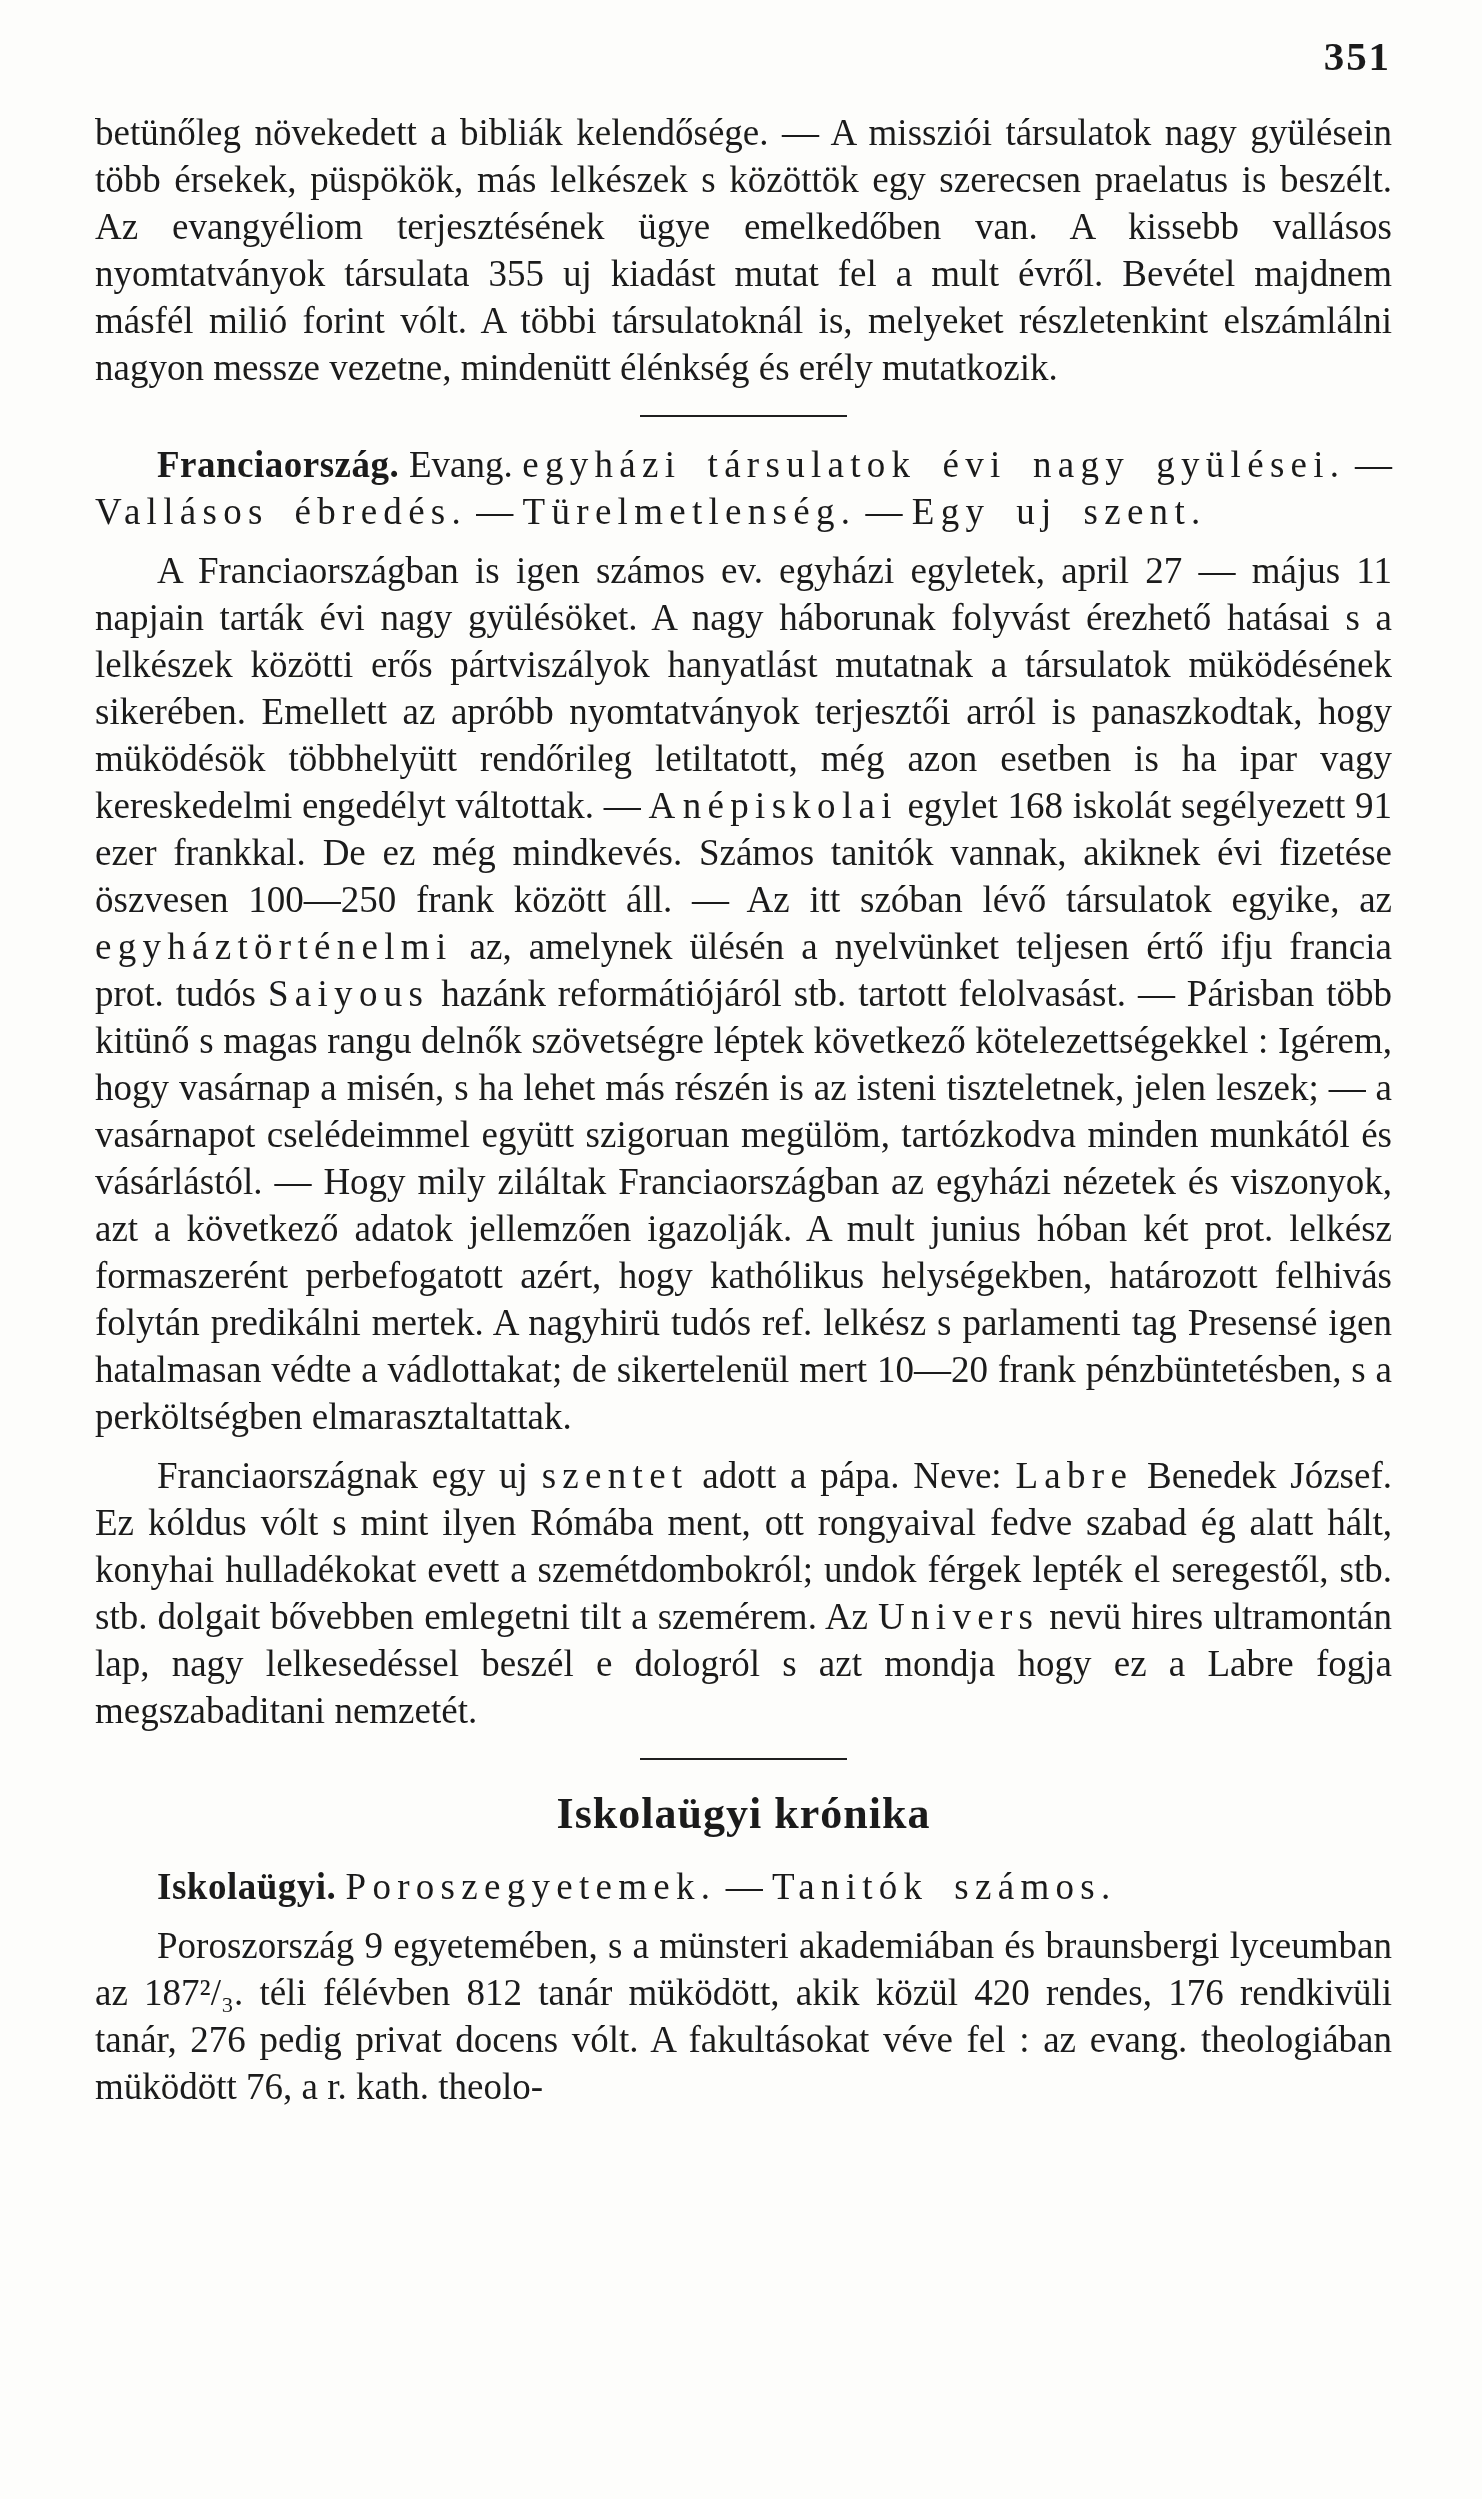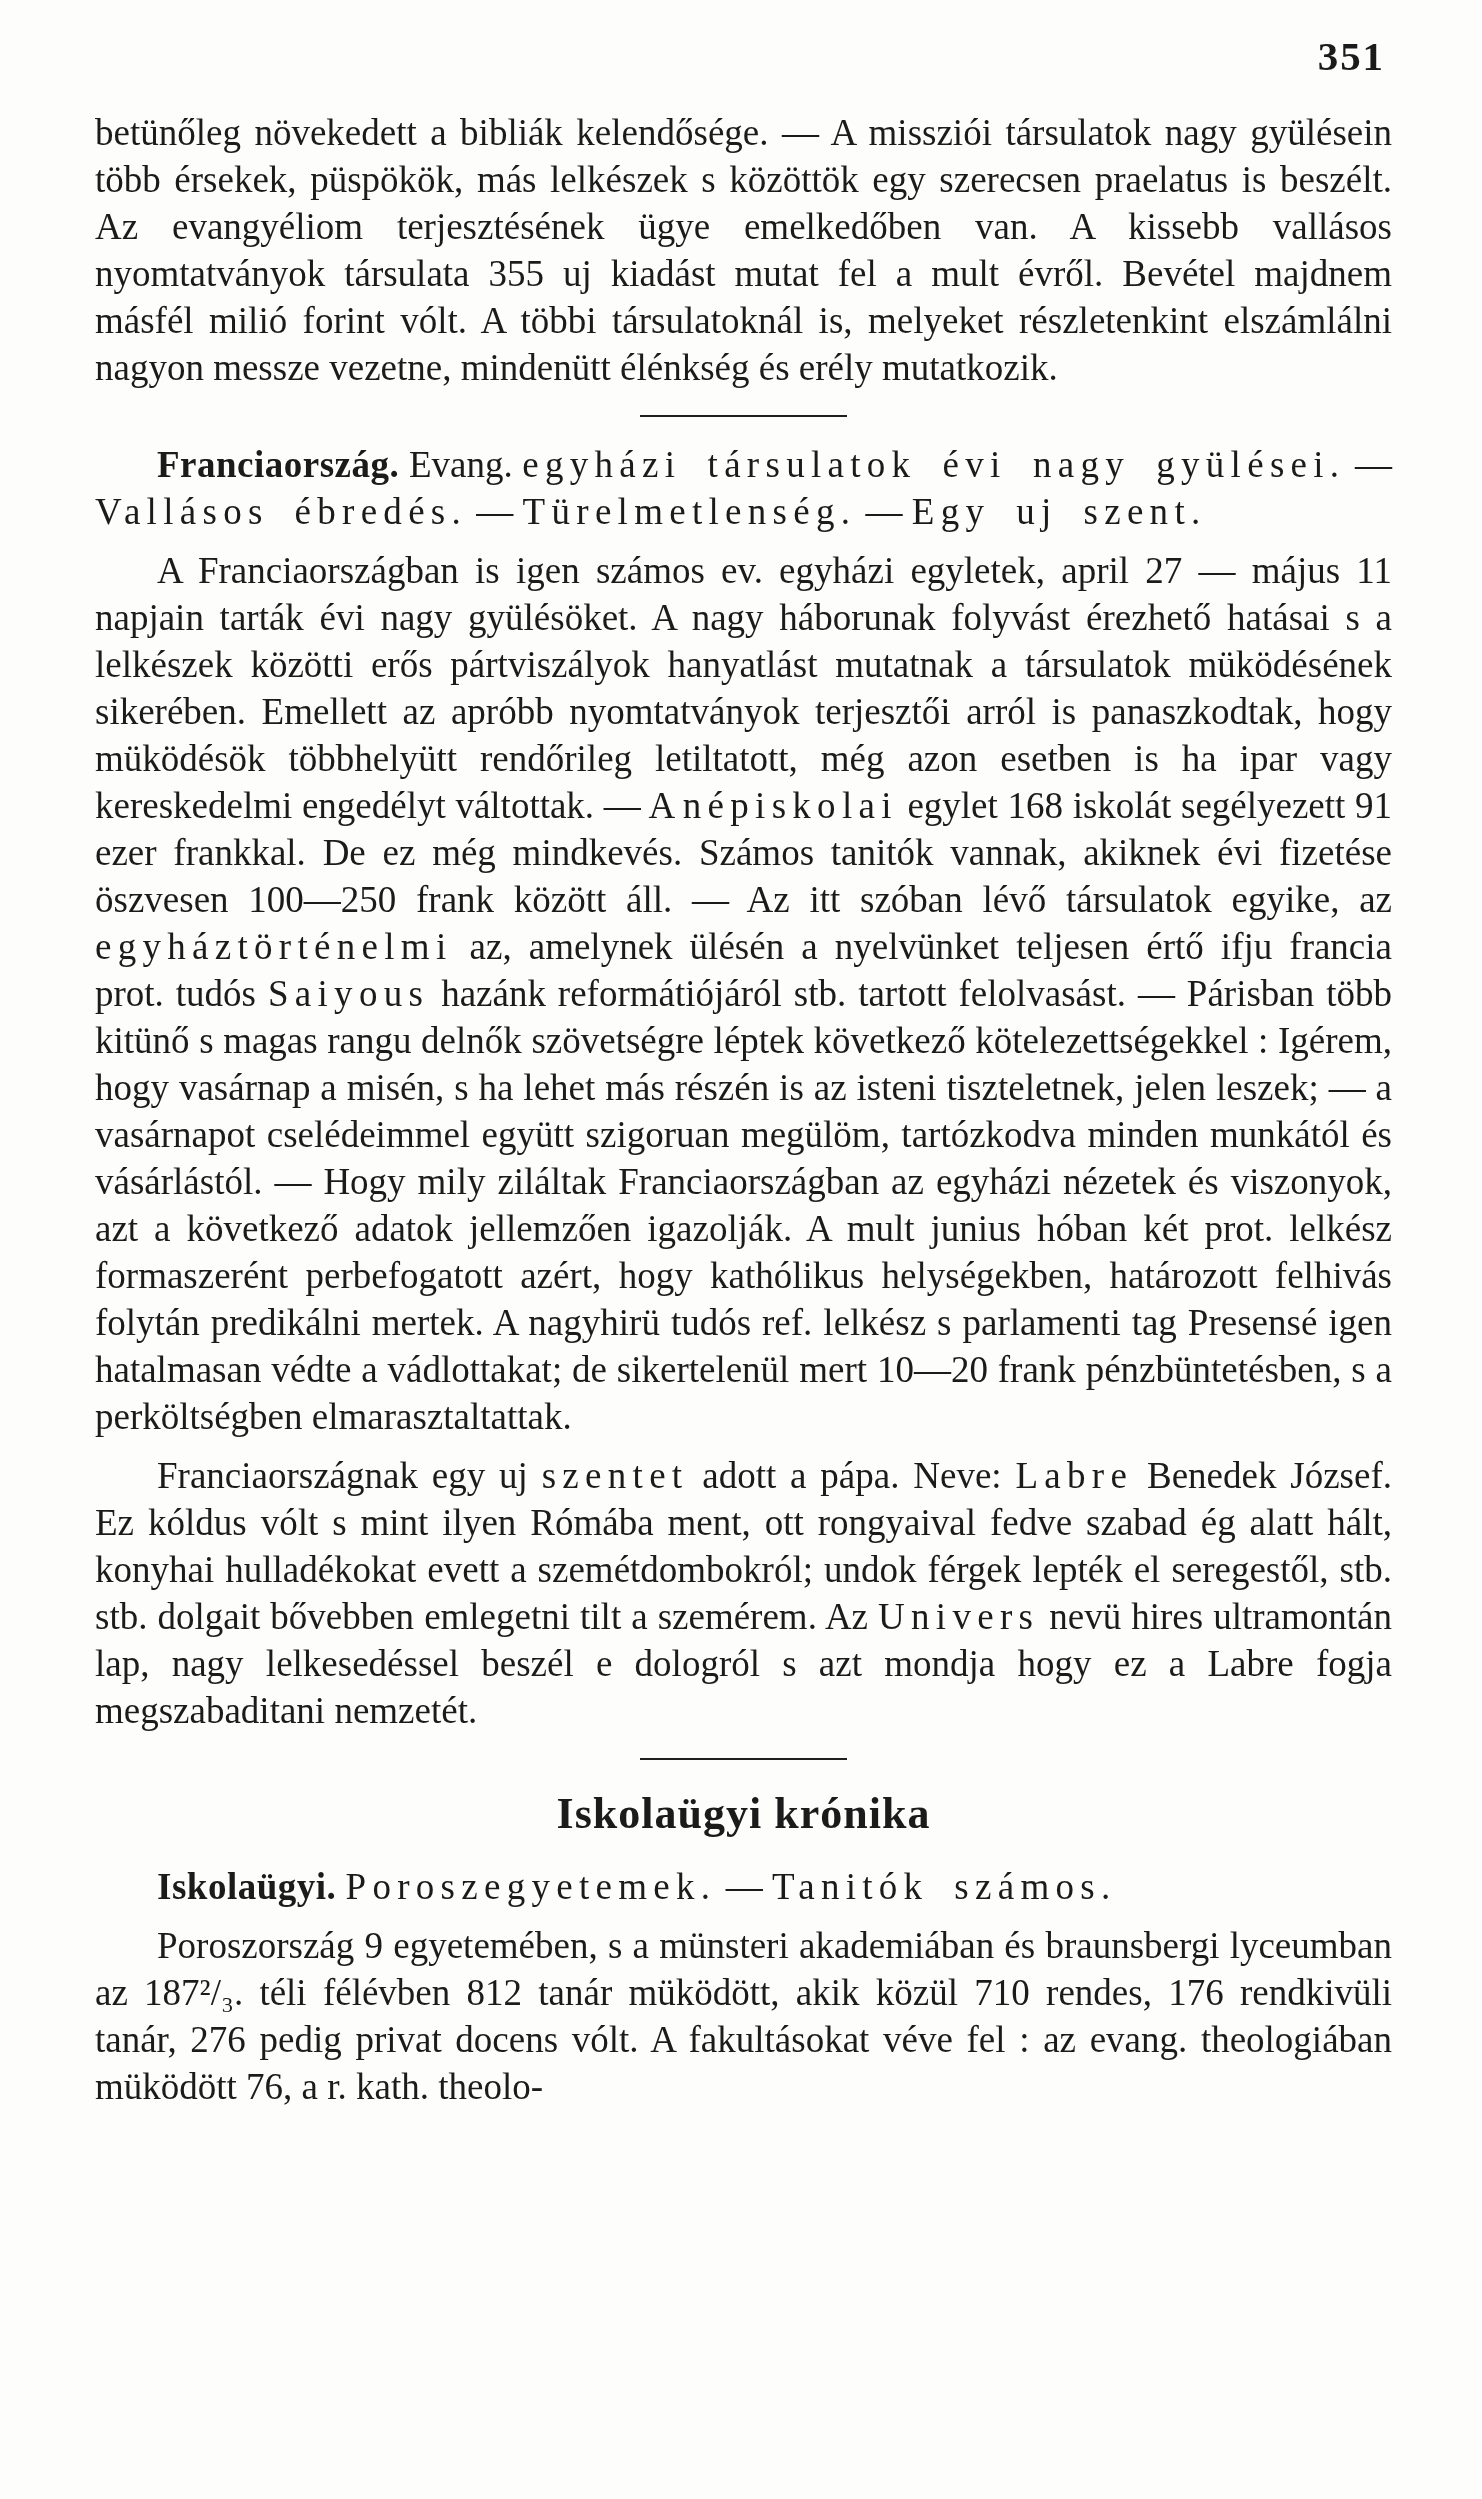--- a/index.html
+++ b/index.html
@@ -17,21 +17,21 @@
     font-family: "Liberation Serif", "DejaVu Serif", serif;
     font-size: 37px;
     line-height: 47px;
     color: #1b1b1b;
     text-align: justify;
   }
 
   .page-number {
     position: absolute;
     top: 33px;
-    right: 98px;
+    right: 92px;
     font-size: 41px;
     font-weight: bold;
     letter-spacing: 1.9px;
     text-align: right;
   }
 
   .para { margin: 12px; }
   .para.indent { text-indent: 62px; }
 
   .divider {
@@ -70,16 +70,16 @@
   <p class="para indent"><span class="seg seg-normal">A Franciaországban is igen számos ev. egyházi egyletek, april 27 — május 11 napjain tarták évi nagy gyülésöket. A nagy háborunak folyvást érezhető hatásai s a lelkészek közötti erős pártviszályok hanyatlást mutatnak a társulatok müködésének sikerében. Emellett az apróbb nyomtatványok terjesztői arról is panaszkodtak, hogy müködésök többhelyütt rendőrileg letiltatott, még azon esetben is ha ipar vagy kereskedelmi engedélyt váltottak. — A </span><span class="seg seg-spaced">népiskolai</span><span class="seg seg-normal"> egylet 168 iskolát segélyezett 91 ezer frankkal. De ez még mindkevés. Számos tanitók vannak, akiknek évi fizetése öszvesen 100—250 frank között áll. — Az itt szóban lévő társulatok egyike, az </span><span class="seg seg-spaced">egyháztörténelmi</span><span class="seg seg-normal"> az, amelynek ülésén a nyelvünket teljesen értő ifju francia prot. tudós </span><span class="seg seg-spaced">Saiyous</span><span class="seg seg-normal"> hazánk reformátiójáról stb. tartott felolvasást. — Párisban több kitünő s magas rangu delnők szövetségre léptek következő kötelezettségekkel : Igérem, hogy vasárnap a misén, s ha lehet más részén is az isteni tiszteletnek, jelen leszek; — a vasárnapot cselédeimmel együtt szigoruan megülöm, tartózkodva minden munkától és vásárlástól. — Hogy mily ziláltak Franciaországban az egyházi nézetek és viszonyok, azt a következő adatok jellemzően igazolják. A mult junius hóban két prot. lelkész formaszerént perbefogatott azért, hogy kathólikus helységekben, határozott felhivás folytán predikálni mertek. A nagyhirü tudós ref. lelkész s parlamenti tag Presensé igen hatalmasan védte a vádlottakat; de sikertelenül mert 10—20 frank pénzbüntetésben, s a perköltségben elmarasztaltattak.</span></p>
 
   <p class="para indent"><span class="seg seg-normal">Franciaországnak egy uj </span><span class="seg seg-spaced">szentet</span><span class="seg seg-normal"> adott a pápa. Neve: </span><span class="seg seg-spaced">Labre</span><span class="seg seg-normal"> Benedek József. Ez kóldus vólt s mint ilyen Rómába ment, ott rongyaival fedve szabad ég alatt hált, konyhai hulladékokat evett a szemétdombokról; undok férgek lepték el seregestől, stb. stb. dolgait bővebben emlegetni tilt a szemérem. Az </span><span class="seg seg-spaced">Univers</span><span class="seg seg-normal"> nevü hires ultramontán lap, nagy lelkesedéssel beszél e dologról s azt mondja hogy ez a Labre fogja megszabaditani nemzetét.</span></p>
 
   <hr class="divider">
 
   <h1 class="chronicle-title">Iskolaügyi krónika</h1>
 
   <p class="para indent"><span class="seg seg-bold">Iskolaügyi.</span><span class="seg seg-normal"> </span><span class="seg seg-spaced">Poroszegyetemek.</span><span class="seg seg-normal"> — </span><span class="seg seg-spaced">Tanitók számos.</span></p>
 
-  <p class="para indent"><span class="seg seg-normal">Poroszország 9 egyetemében, s a münsteri akademiában és braunsbergi lyceumban az 187²/₃. téli félévben 812 tanár müködött, akik közül 710 rendes, 176 rendkivüli tanár, 276 pedig privat docens vólt. A fakultásokat véve fel : az evang. theologiában müködött 76, a r. kath. theolo-</span></p>
+  <p class="para indent"><span class="seg seg-normal">Poroszország 9 egyetemében, s a münsteri akademiában és braunsbergi lyceumban az 187²/₃. téli félévben 812 tanár müködött, akik közül 420 rendes, 176 rendkivüli tanár, 276 pedig privat docens vólt. A fakultásokat véve fel : az evang. theologiában müködött 76, a r. kath. theolo-</span></p>
 
 </div>
 
 
 </body></html>

